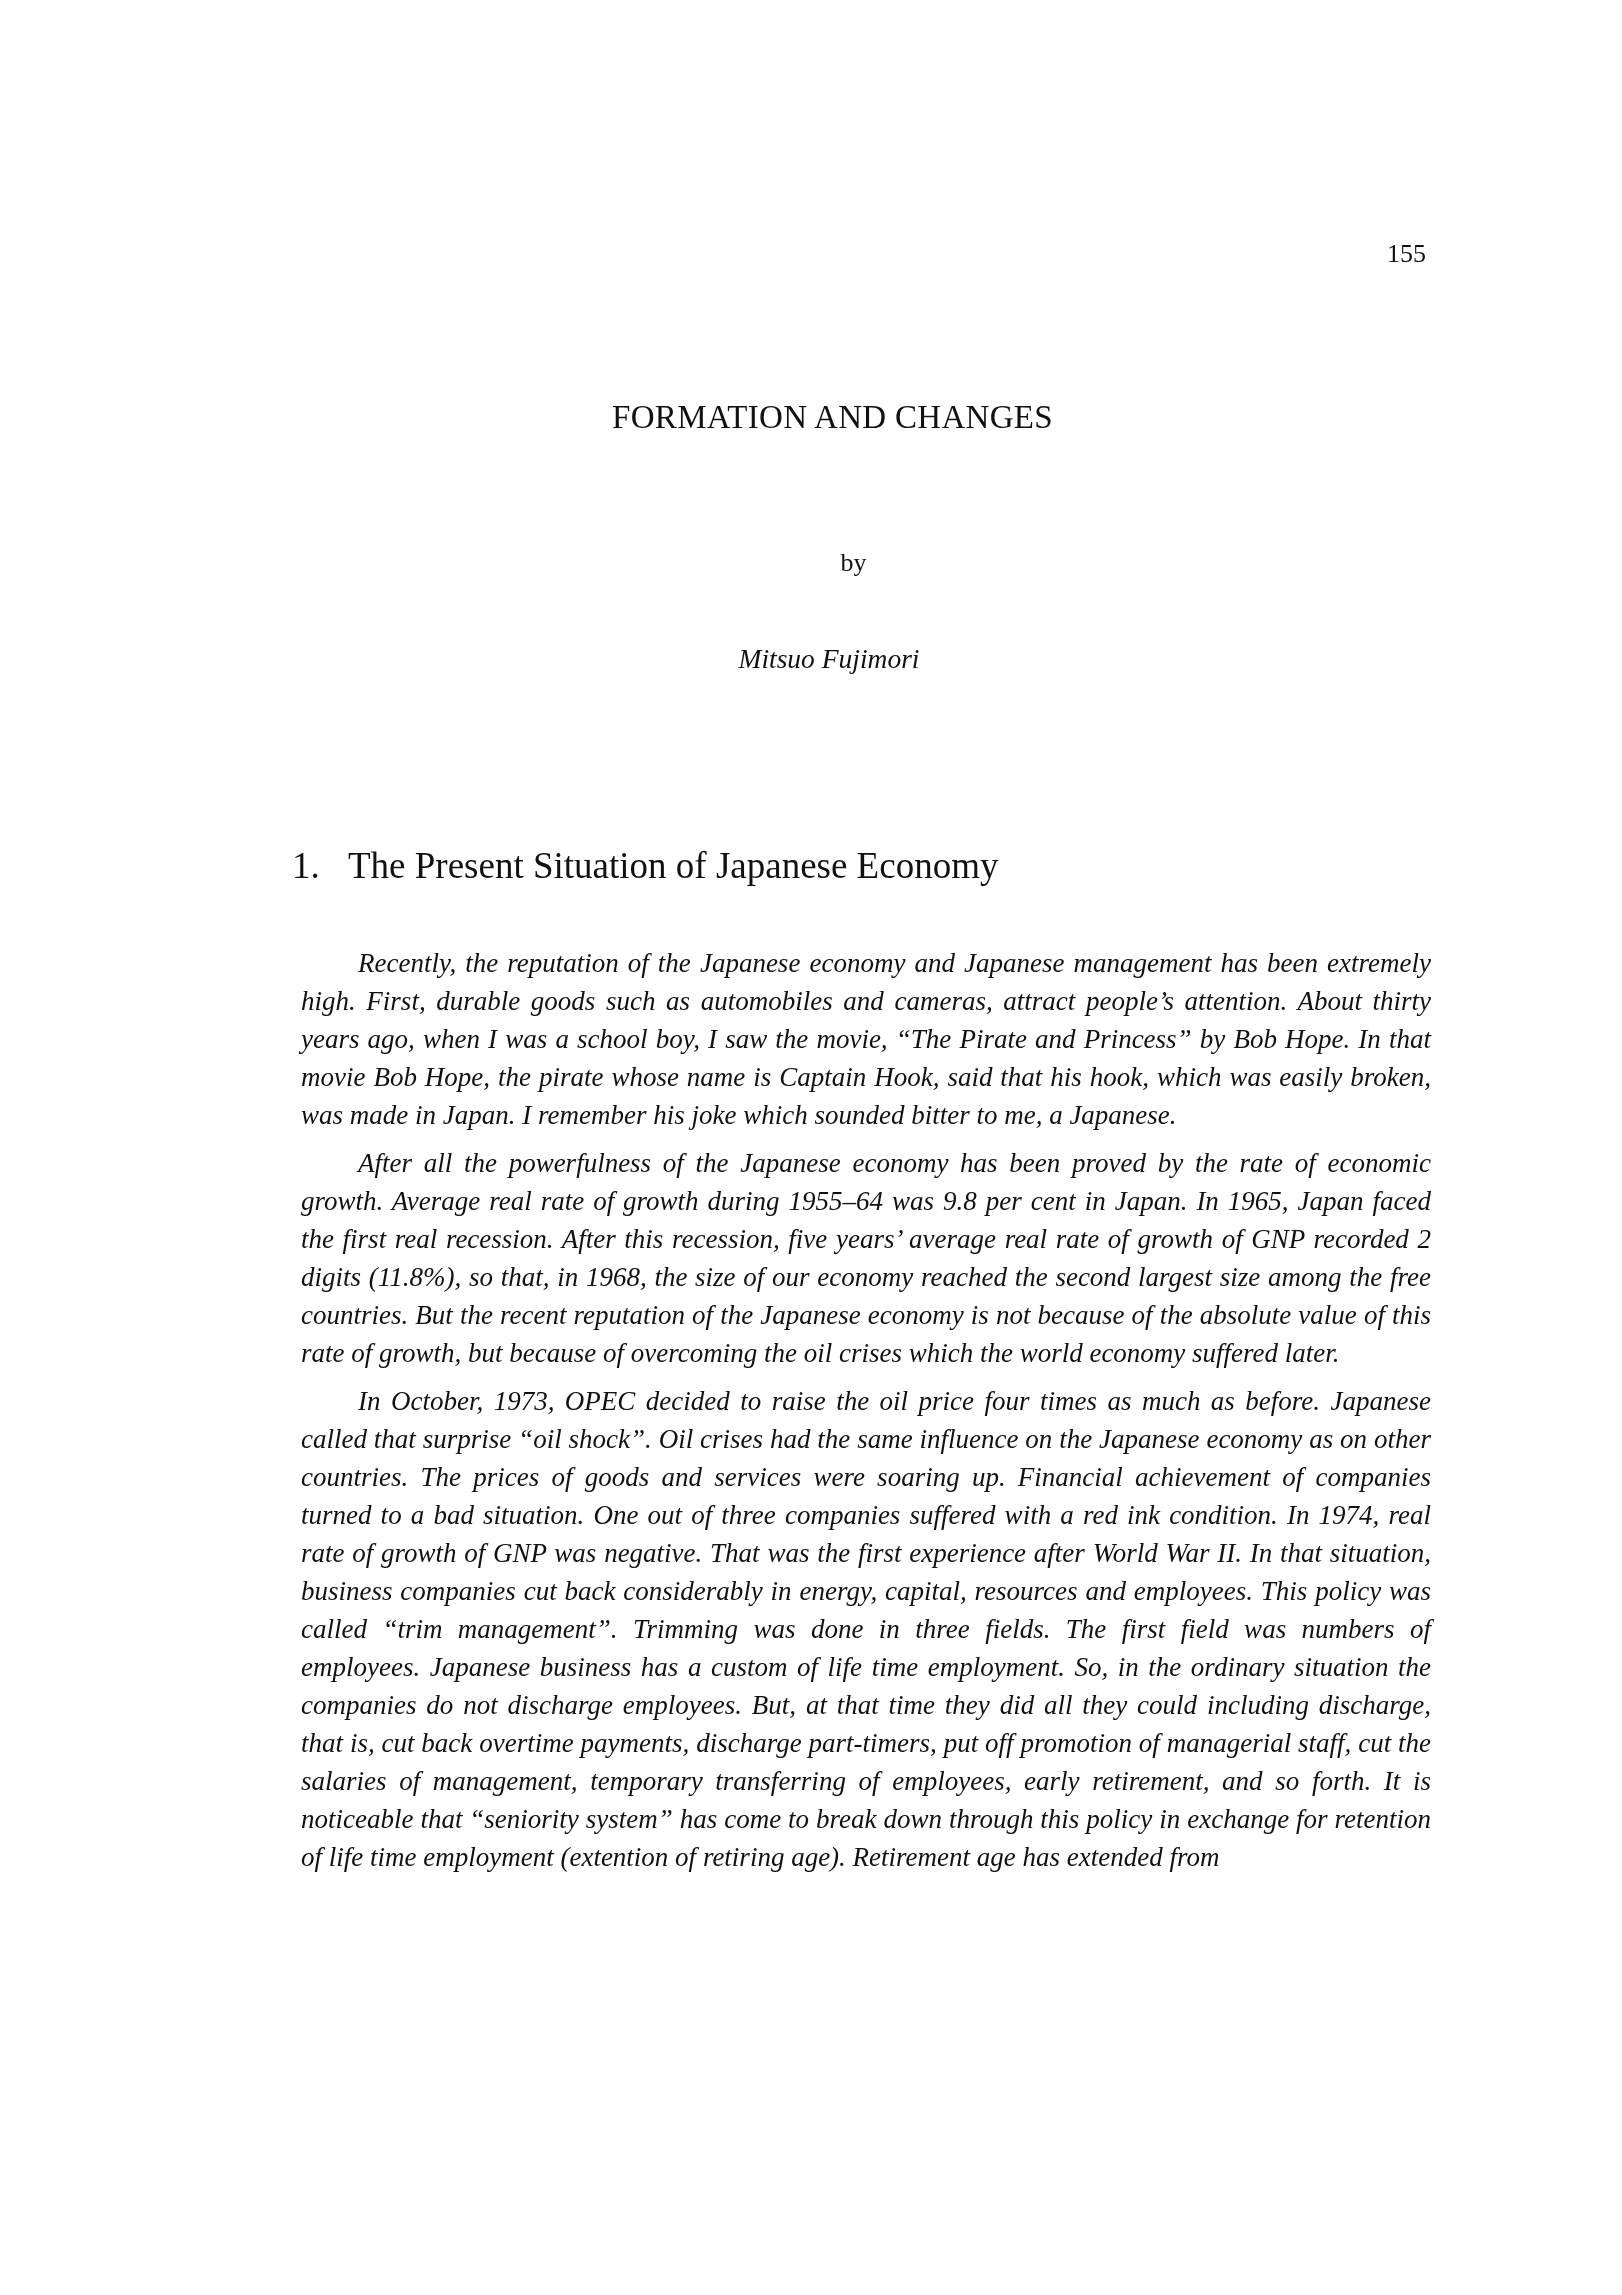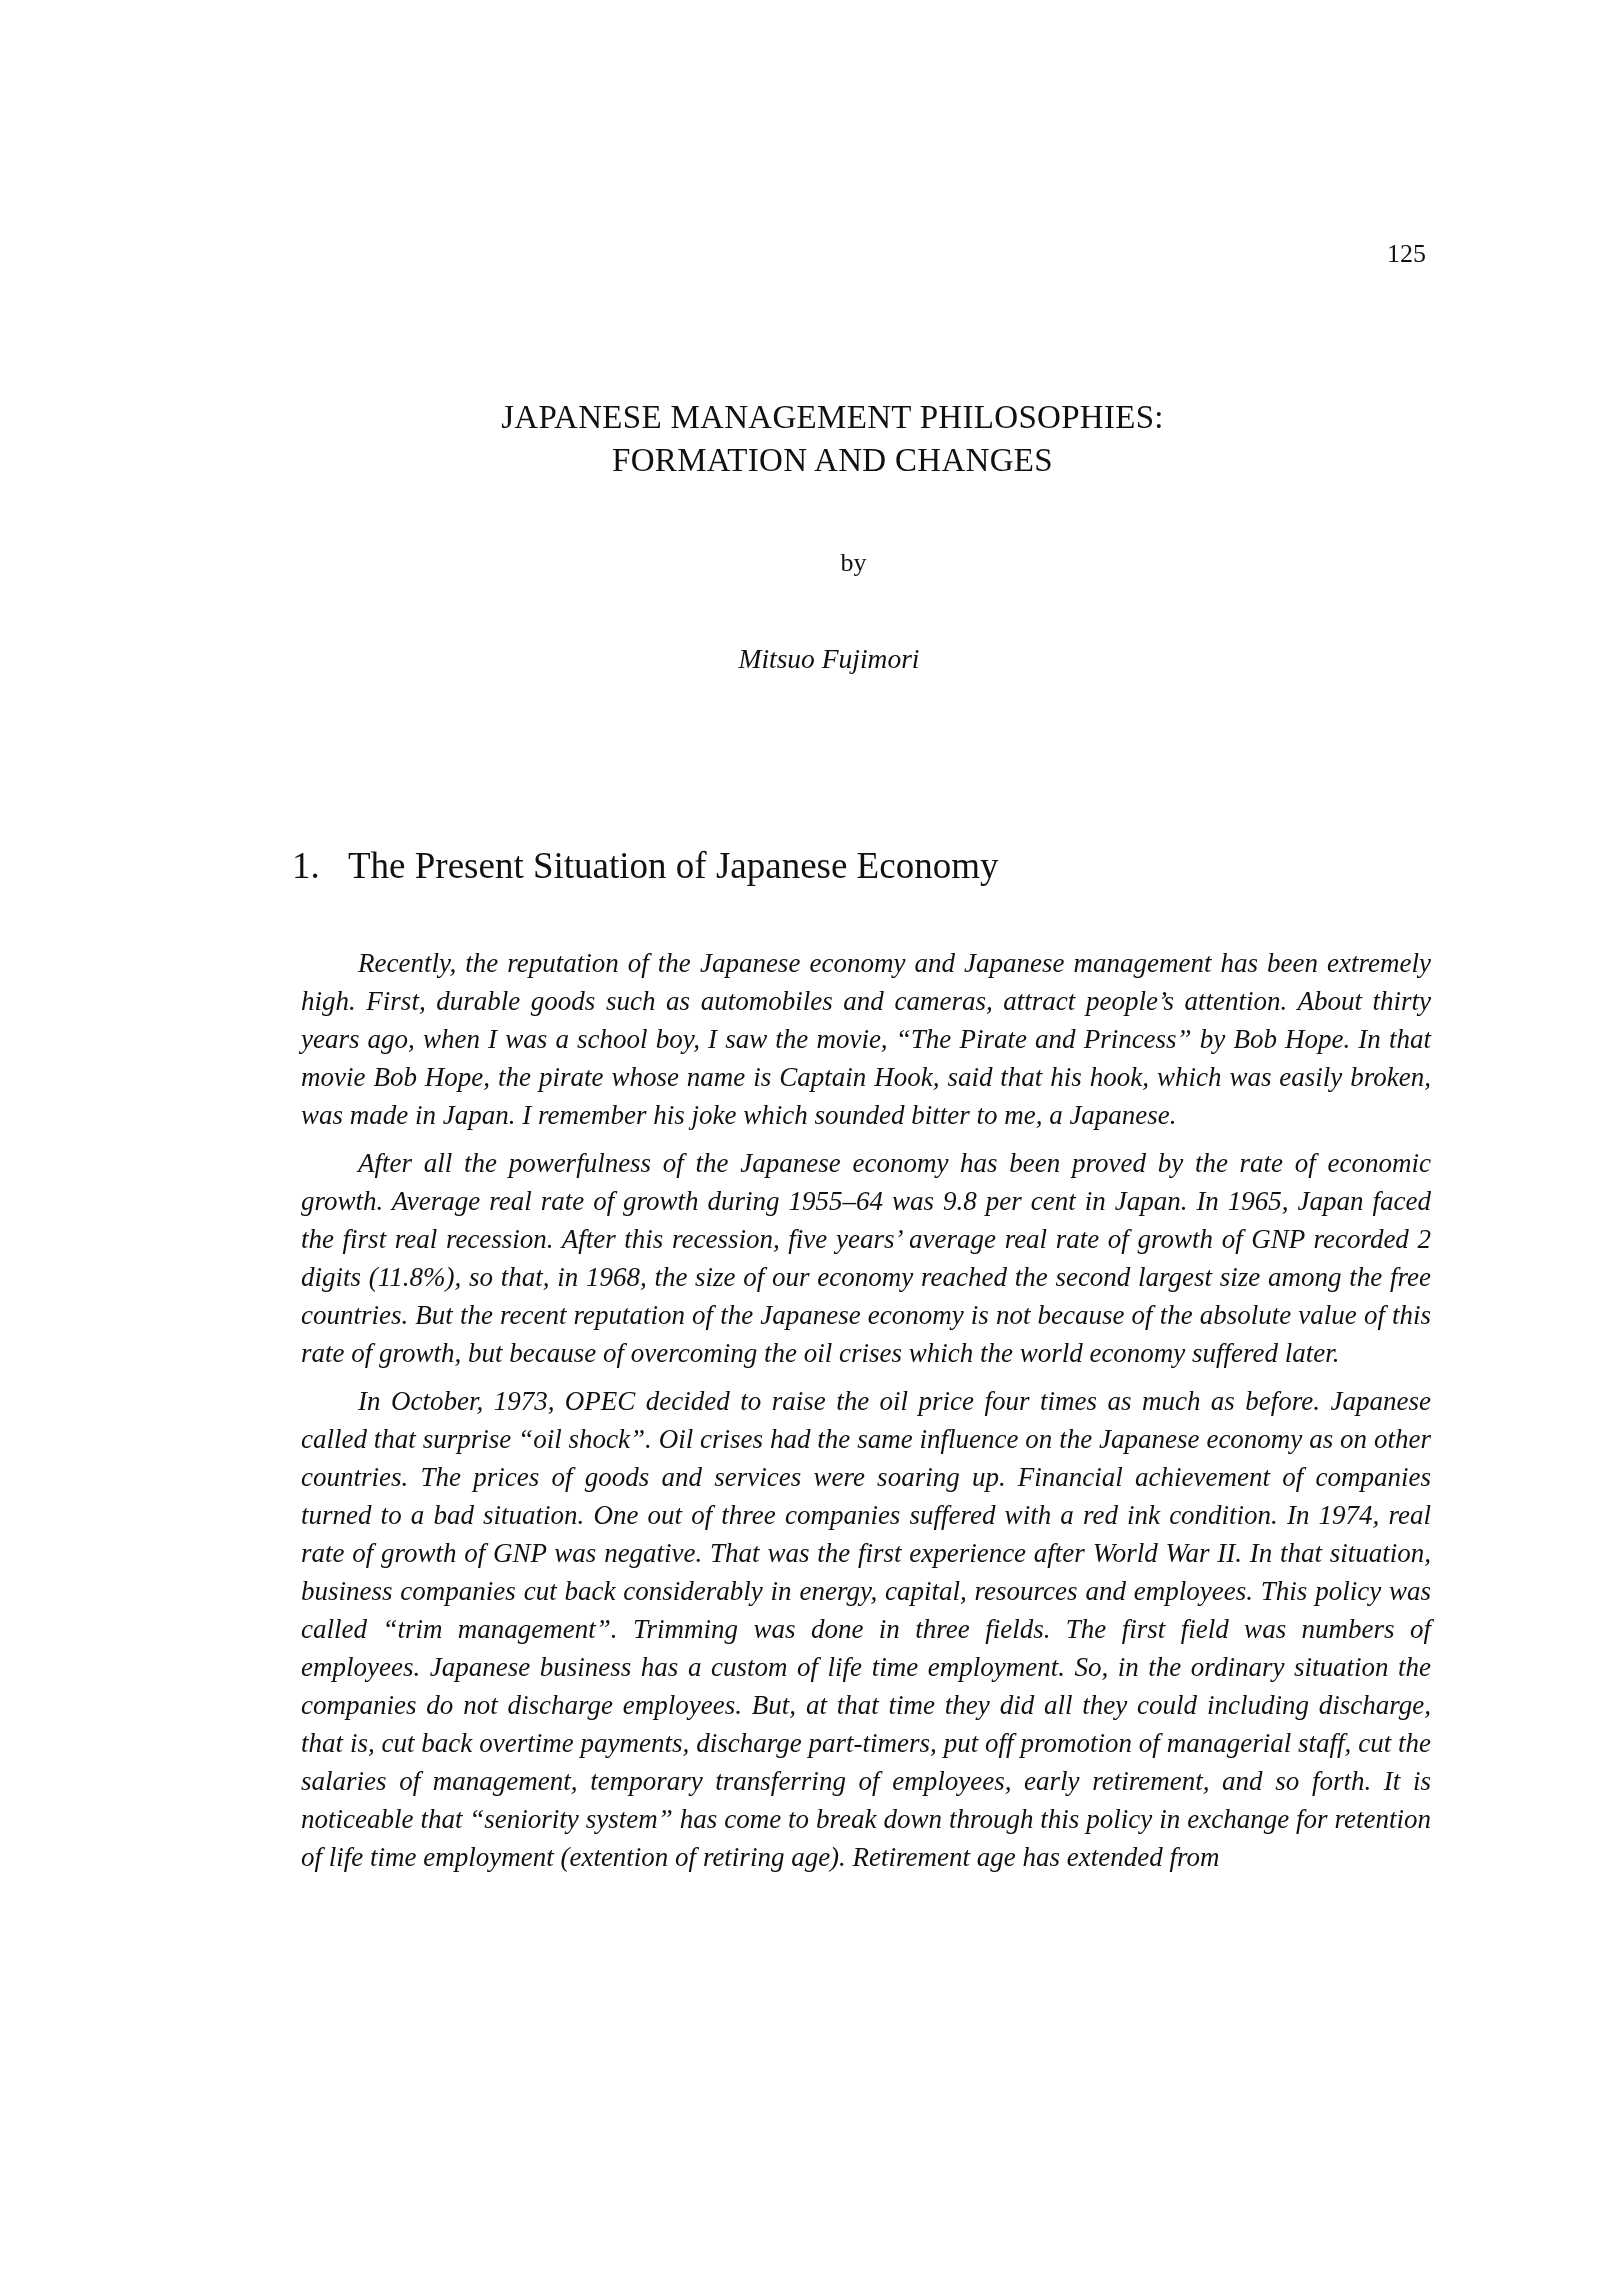--- a/index.html
+++ b/index.html
@@ -31,24 +31,23 @@
       position: absolute; left: 291px; top: 934px; width: 1150px;
       font-size: 27px; line-height: 38px;
     }
     .body-text p {
       margin: 10px; text-align: justify; text-indent: 57px; font-style: italic;
     }
   </style>
 </head>
 <body>
 
-<div class="page-number">125</div>
+<div class="page-number">155</div>
 
 <div class="title">
-  <div>JAPANESE MANAGEMENT PHILOSOPHIES:</div>
   <div>FORMATION AND CHANGES</div>
 </div>
 
 <div class="byline">by</div>
 <div class="author">Mitsuo Fujimori</div>
 
 <div class="section-heading">
   <span class="num">1.</span><span>The Present Situation of Japanese Economy</span>
 </div>
 

